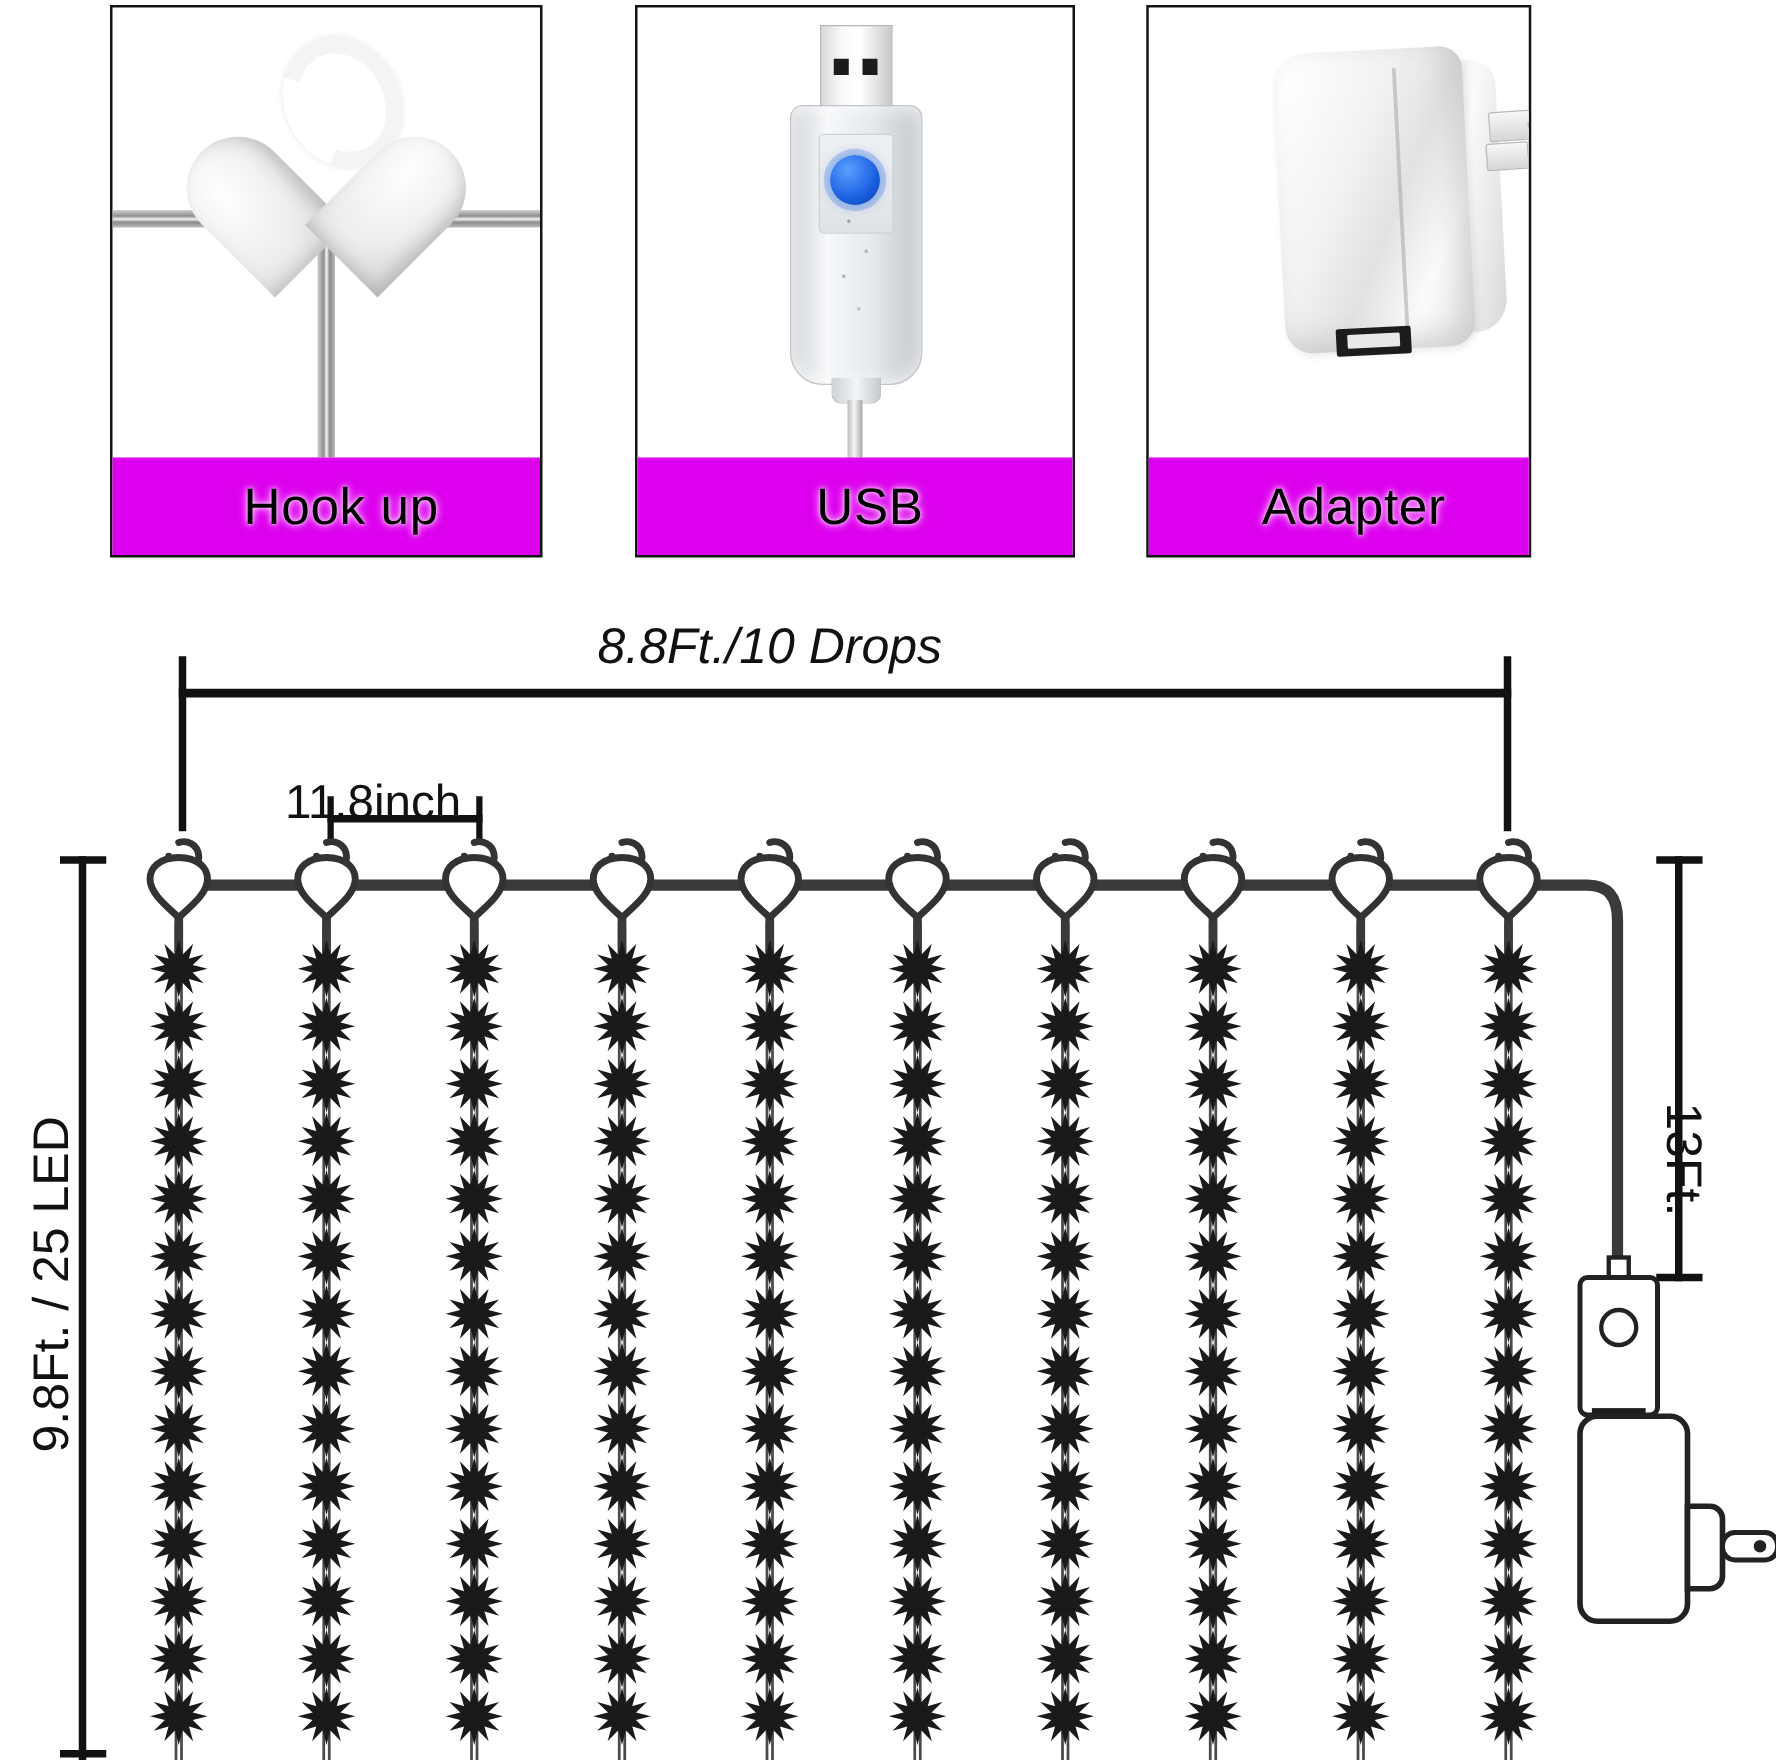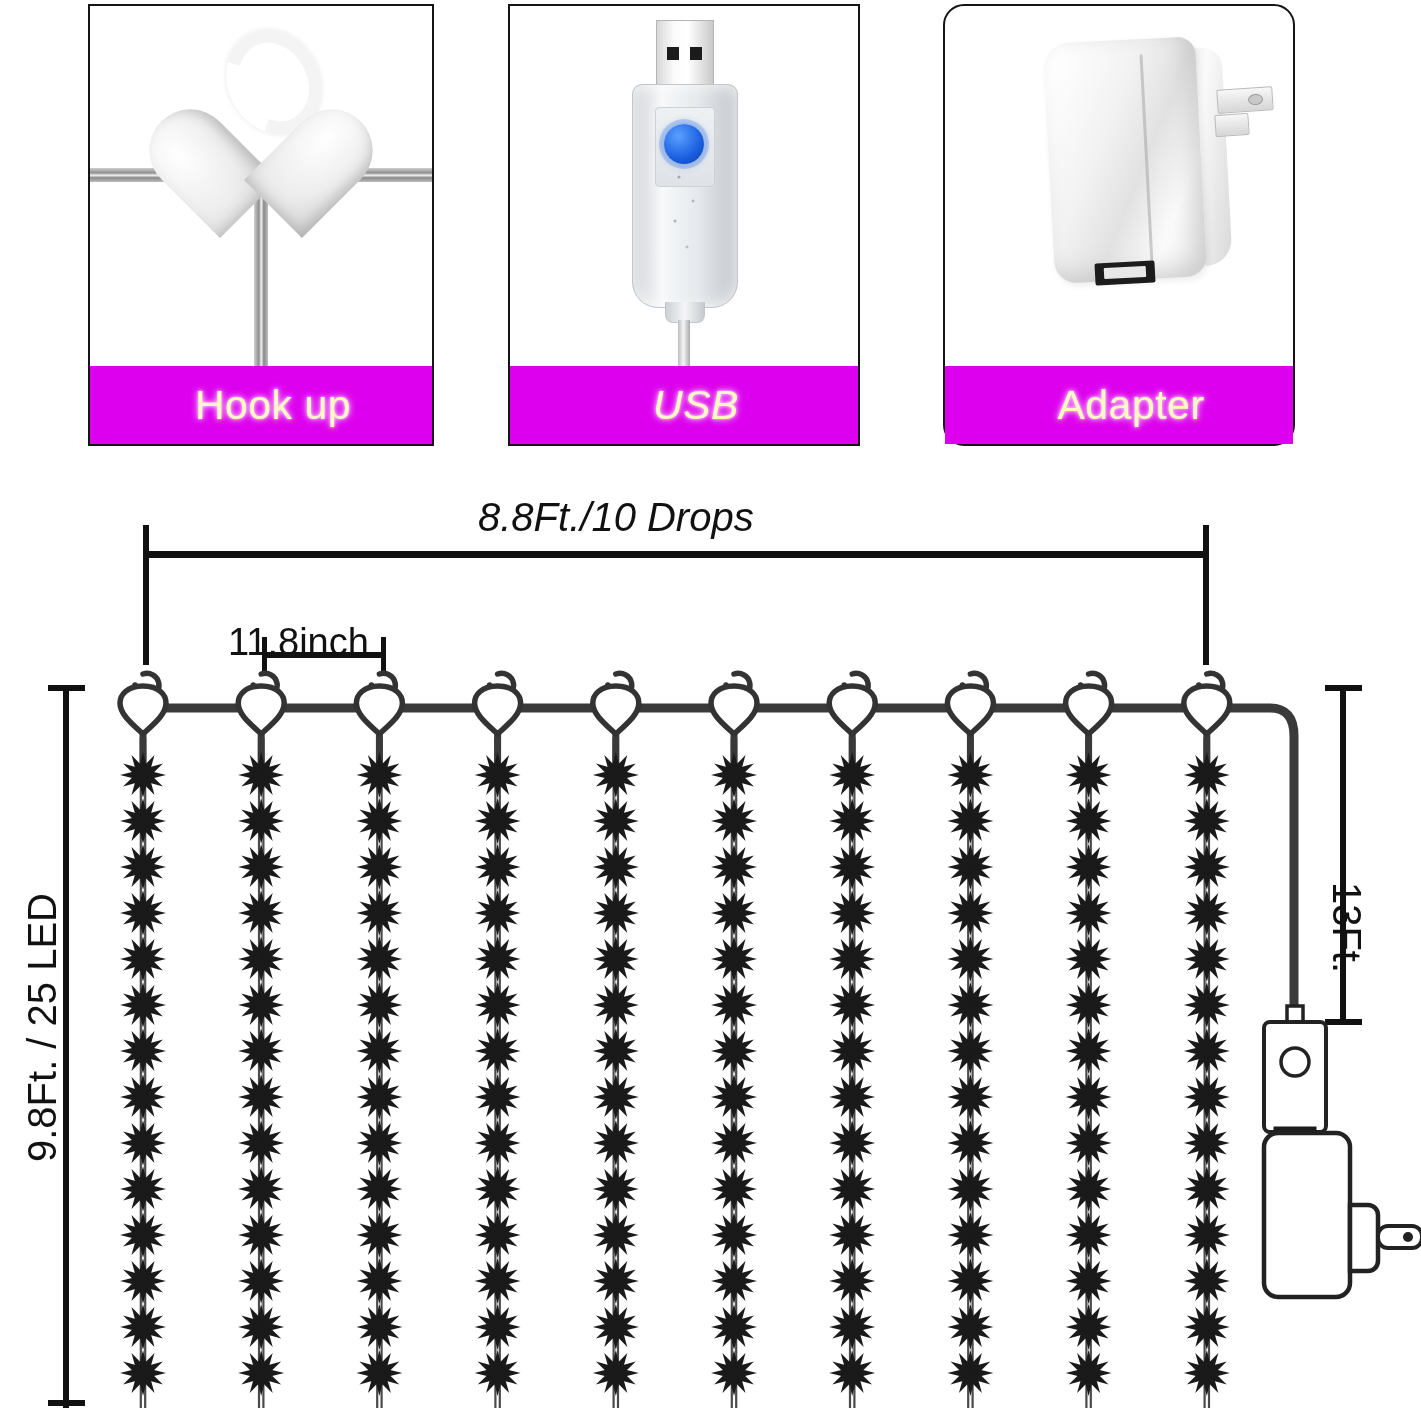--- a/index.html
+++ b/index.html
@@ -13,27 +13,27 @@
   
   .panels{position:absolute;left:0;top:0;width:1421px;height:450px;}
   .panel{position:absolute;top:4px;border:2px solid #141414;background:#fff;box-sizing:border-box;}
   .panel .photo{position:absolute;left:0;right:0;top:0;bottom:78px;overflow:hidden;}
   .caption{
     position:absolute;left:0;right:0;bottom:0;height:78px;
     background:#dd00ee;
     display:flex;align-items:center;justify-content:center;
   }
   .caption span{
-    color:#fef9c3;font-size:41px;letter-spacing:.5px;
+    color:#000000;font-size:41px;letter-spacing:.5px;
     text-shadow:0 0 7px #ffffff, 0 0 3px #ffb3ff;
     padding-left:24px;
   }
   #panel-hook{left:88px;width:346px;height:442px;}
-  #panel-usb{left:508px;width:352px;height:442px;font-style:italic;}
-  #panel-adapter{left:943px;width:352px;height:442px;border-radius:21px;}
+  #panel-usb{left:508px;width:352px;height:442px;}
+  #panel-adapter{left:917px;width:308px;height:442px;}
 
   
   .rodH{position:absolute;left:0;width:100%;height:14px;top:162px;
     background:linear-gradient(#cfcfcf,#8e8e8e 35%,#f2f2f2 52%,#8a8a8a 70%,#bdbdbd);}
   .rodV{position:absolute;left:50%;margin-left:-7px;top:168px;width:14px;height:196px;
     background:linear-gradient(90deg,#cfcfcf,#8e8e8e 35%,#f2f2f2 52%,#8a8a8a 70%,#bdbdbd);}
   .heart3d{position:absolute;left:50%;margin-left:-79px;top:108px;width:158px;height:150px;}
   .heart3d:before,.heart3d:after{content:"";position:absolute;top:0;width:82px;height:124px;
     border-radius:42px 42px 0 0;background:radial-gradient(ellipse at 35% 30%,#ffffff,#ededed 55%,#cfcfcf);
     box-shadow:inset -6px -4px 12px rgba(150,150,150,.45);}

